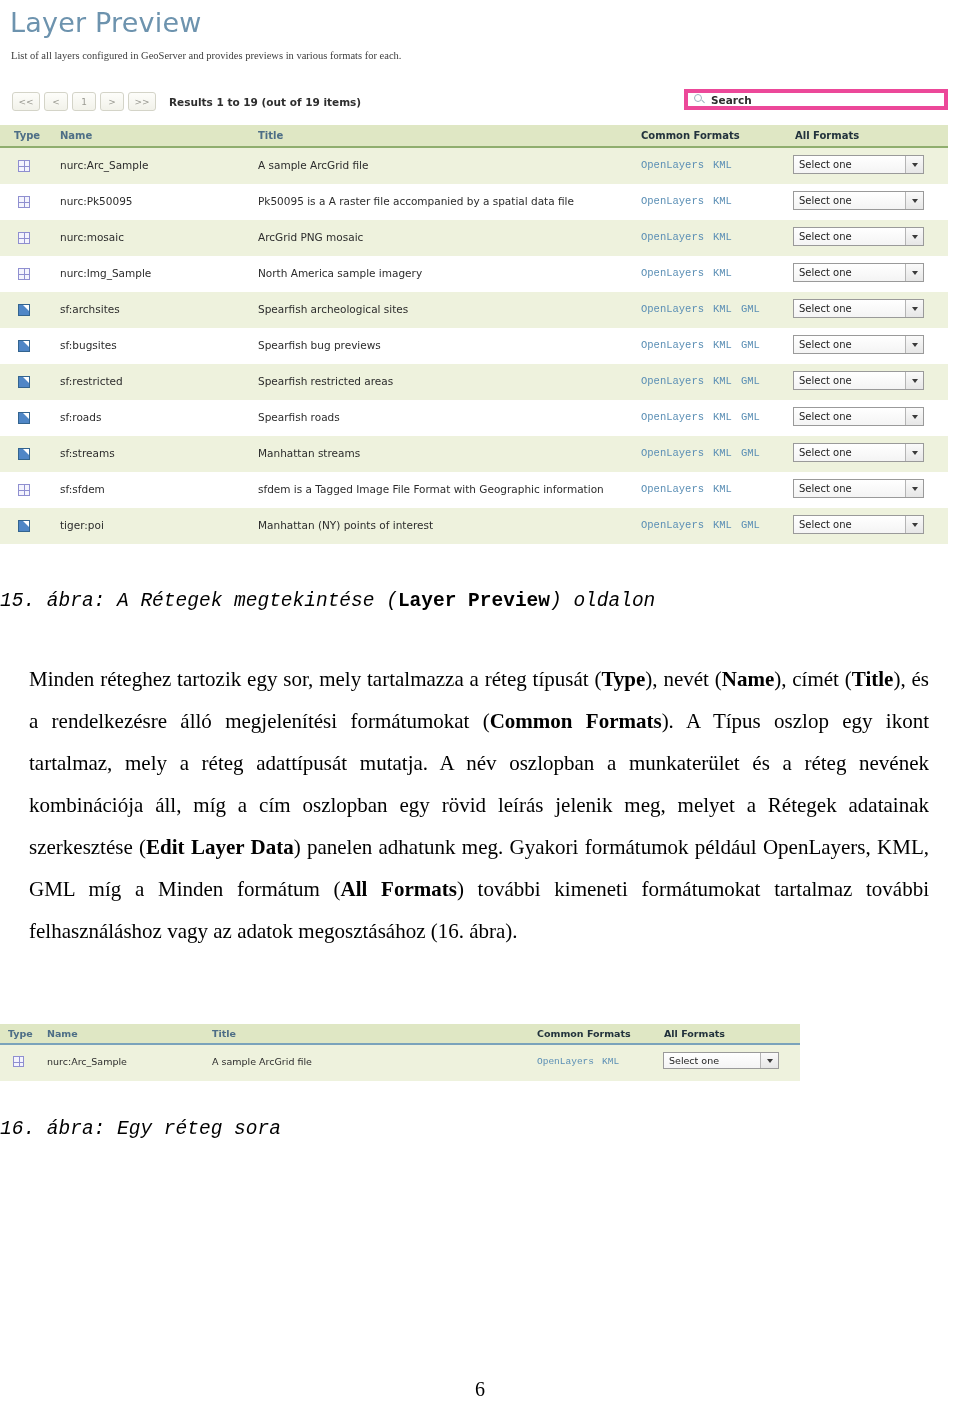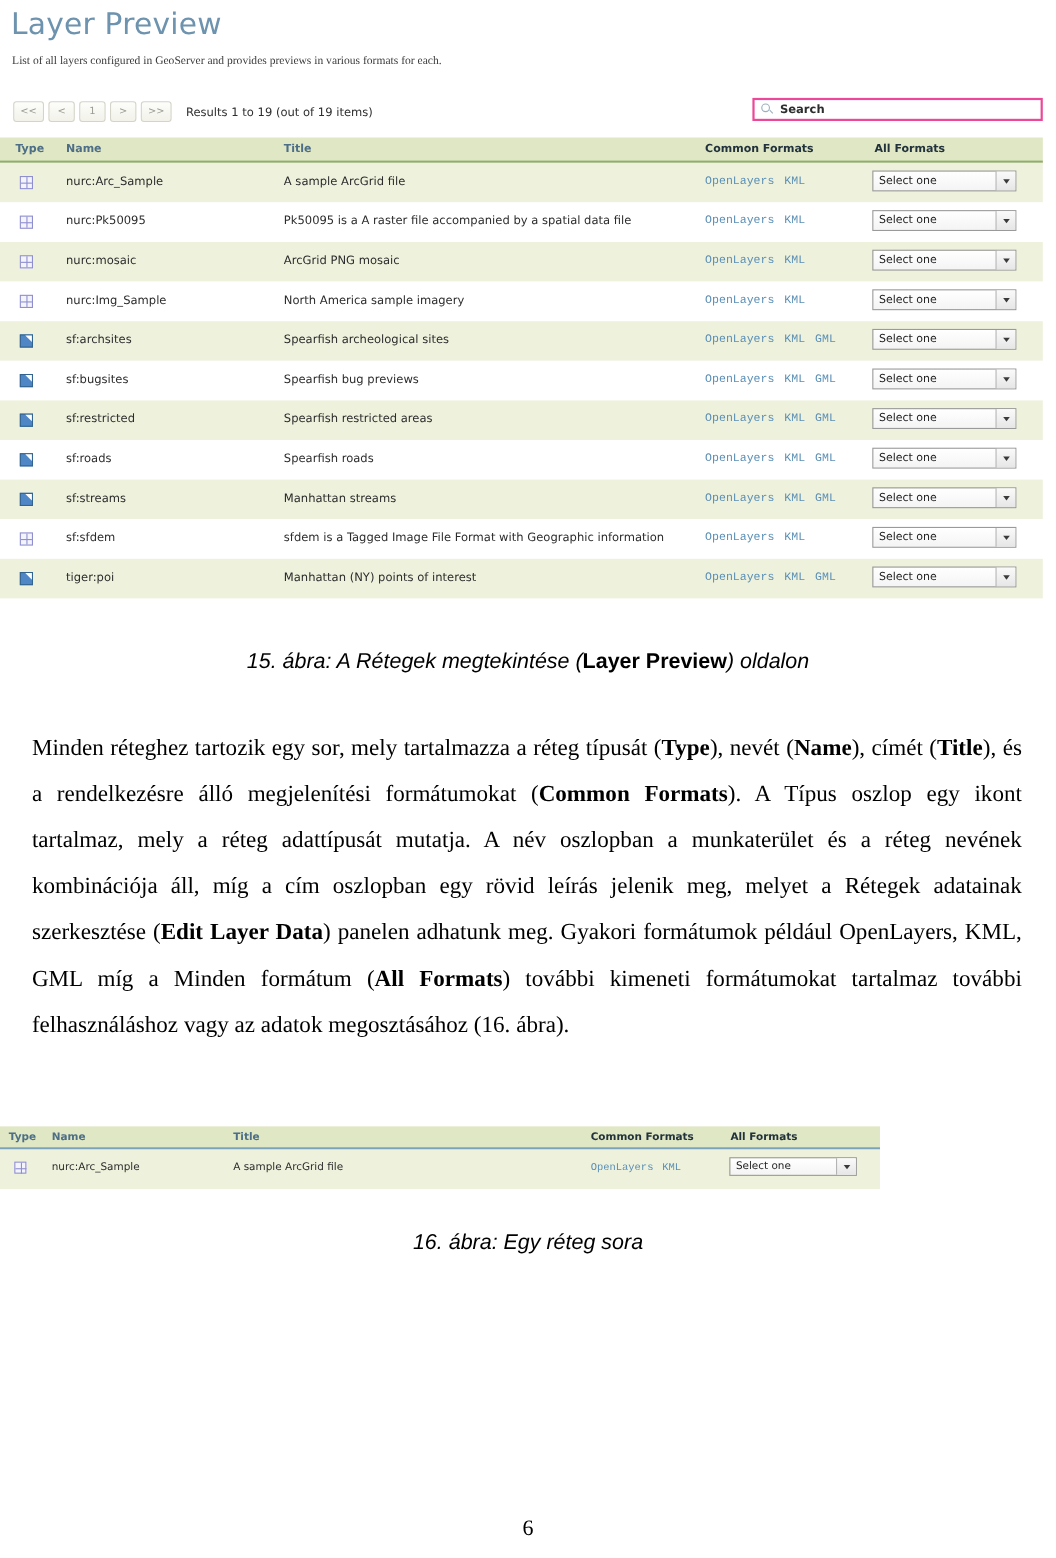--- a/index.html
+++ b/index.html
@@ -76,30 +76,30 @@
     align-items: center;
     justify-content: center;
     filter: blur(0.25px);
   }
   .pgbtn.wide { width: 26px; }
   .pager-text {
     margin-left: 9px;
     font-family: "DejaVu Sans", sans-serif;
     font-size: 10.5px;
     color: #2e2e2e;
-    font-weight: 400;
+    font-weight: 700;
     filter: blur(0.3px);
   }
   .gs-search {
     position: absolute;
     left: 684px;
     top: -3px;
     width: 264px;
     height: 21px;
-    border: 2px solid #ec4899;
+    border: 4px solid #ec4899;
     background: #ffffff;
     display: flex;
     align-items: center;
     box-sizing: border-box;
   }
   .gs-search .magn {
     margin-left: 6px;
     margin-right: 6px;
     width: 11px;
     height: 11px;
@@ -266,22 +266,22 @@
     width: 0; height: 0;
     border-left: 3.5px solid transparent;
     border-right: 3.5px solid transparent;
     border-top: 4px solid #3a3a3a;
   }
 
   
   .fig-caption {
     position: absolute;
     width: 960px;
-    text-align: center;
-    font-family: Liberation Sans, sans-serif;
+    text-align: left;
+    font-family: Liberation Mono, monospace;
     font-size: 19.5px;
     font-style: italic;
     color: #000;
   }
   .fig-caption b { font-style: normal; font-weight: 700; }
 
   #cap15 { top: 590px; }
   #cap16 { top: 1118px; }
 
   .bodytext {

